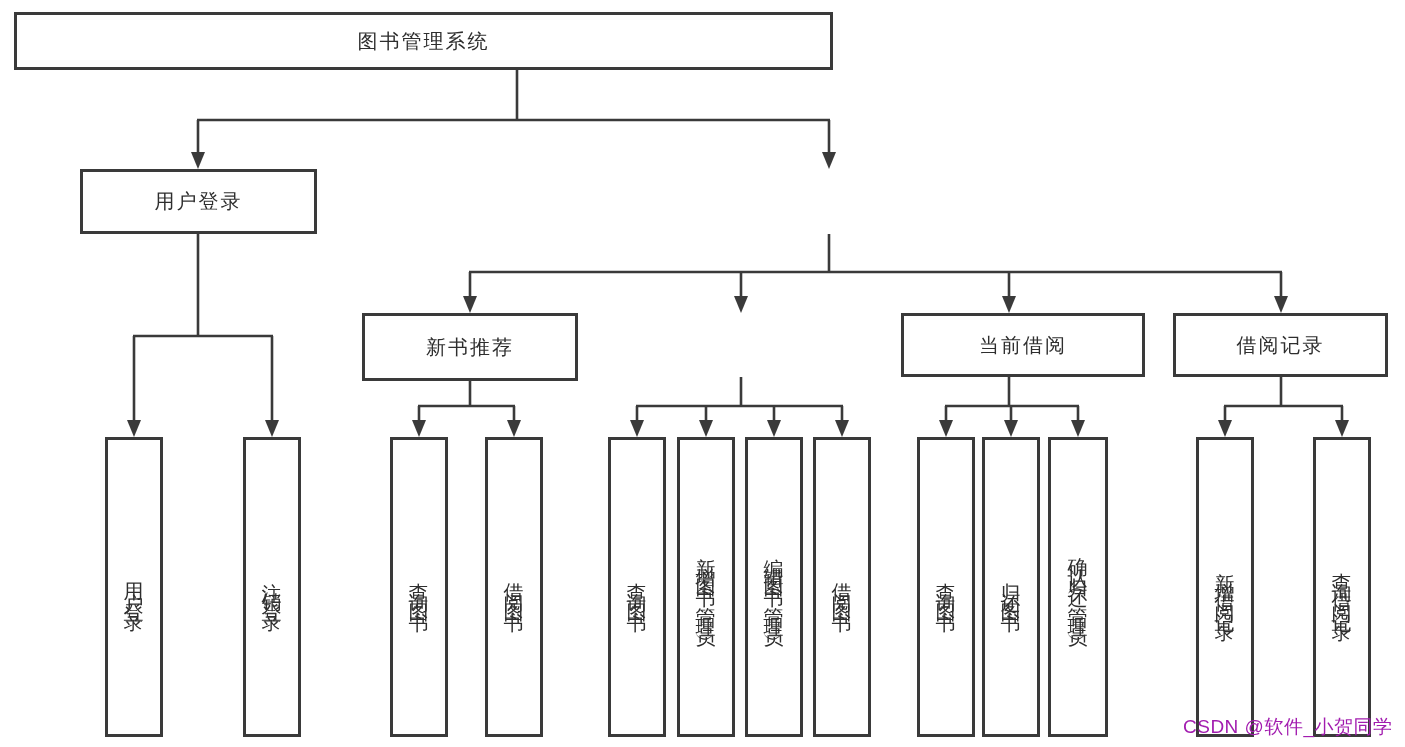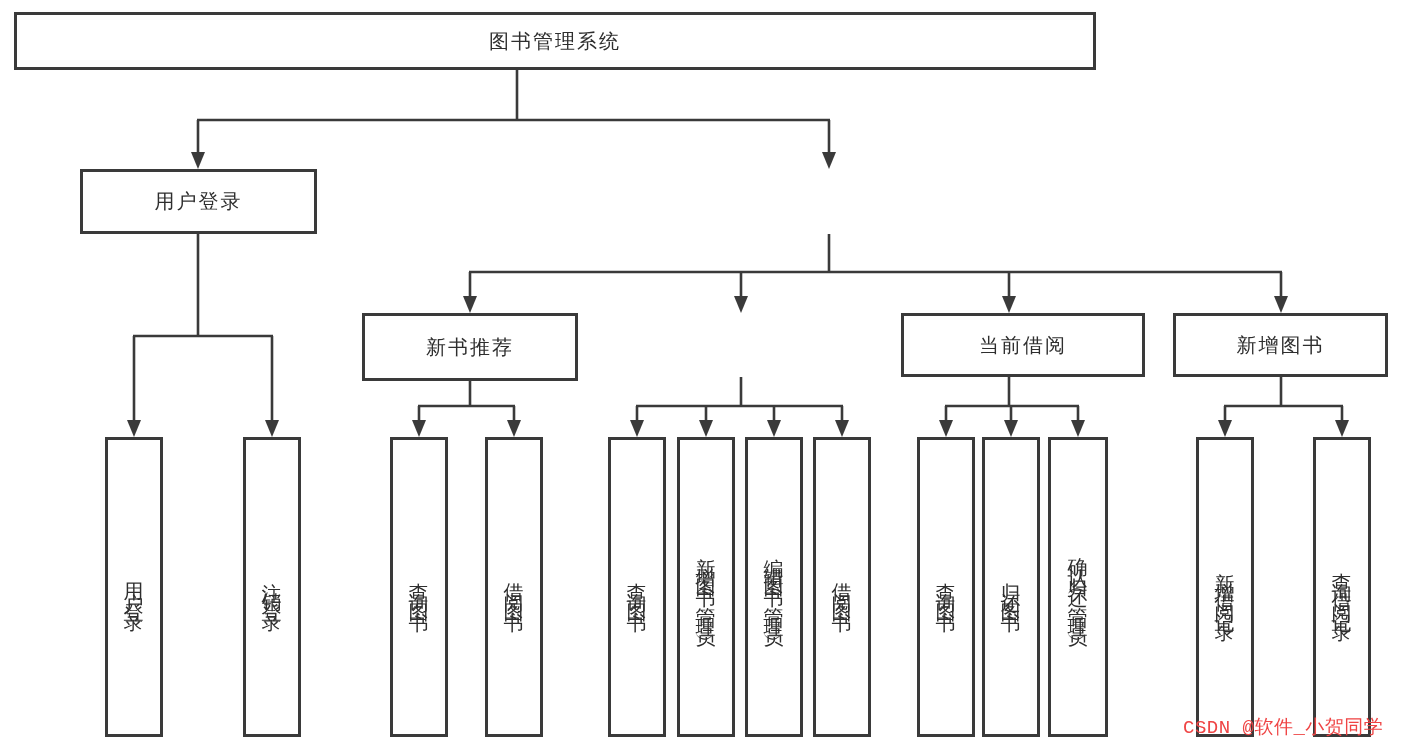--- a/index.html
+++ b/index.html
@@ -28,24 +28,23 @@
     writing-mode:vertical-rl;
     text-orientation:mixed;
     font-size:20px;
     line-height:1;
     letter-spacing:10px;
   }
   .watermark{
     position:absolute;
     left:1183px;top:714px;
     font-size:19px;
-    color:#ef4444;
+    color:#a21caf;
     letter-spacing:0.5px;
     white-space:nowrap;
-    font-family:Liberation Mono, monospace;
   }
 </style>
 </head>
 <body>
 
 <div class="canvas">
 
   <svg class="connectors" width="1405" height="747" viewBox="0 0 1405 747">
     <g stroke="#3a3a3a" stroke-width="2.6" fill="none">
 
@@ -105,36 +104,36 @@
       <polygon points="767,420 781,420 774,437"></polygon>
       <polygon points="835,420 849,420 842,437"></polygon>
       <polygon points="939,420 953,420 946,437"></polygon>
       <polygon points="1004,420 1018,420 1011,437"></polygon>
       <polygon points="1071,420 1085,420 1078,437"></polygon>
       <polygon points="1218,420 1232,420 1225,437"></polygon>
       <polygon points="1335,420 1349,420 1342,437"></polygon>
     </g>
   </svg>
 
-  <div class="box hbox" style="left:14px;top:12px;width:1082px;height:58px">
+  <div class="box hbox" style="left:14px;top:12px;width:819px;height:58px">
     <span>图书管理系统</span>
   </div>
 
   <div class="box hbox" style="left:80px;top:169px;width:237px;height:65px">
     <span>用户登录</span>
   </div>
 
   <div class="box hbox" style="left:362px;top:313px;width:216px;height:68px">
     <span>新书推荐</span>
   </div>
   <div class="box hbox" style="left:901px;top:313px;width:244px;height:64px">
     <span>当前借阅</span>
   </div>
   <div class="box hbox" style="left:1173px;top:313px;width:215px;height:64px">
-    <span>新增图书</span>
+    <span>借阅记录</span>
   </div>
 
   <div class="box vbox" style="left:105px;top:437px;width:58px;height:300px">
     <span>用户登录</span>
   </div>
   <div class="box vbox" style="left:243px;top:437px;width:58px;height:300px">
     <span>注销登录</span>
   </div>
 
   <div class="box vbox" style="left:390px;top:437px;width:58px;height:300px">

